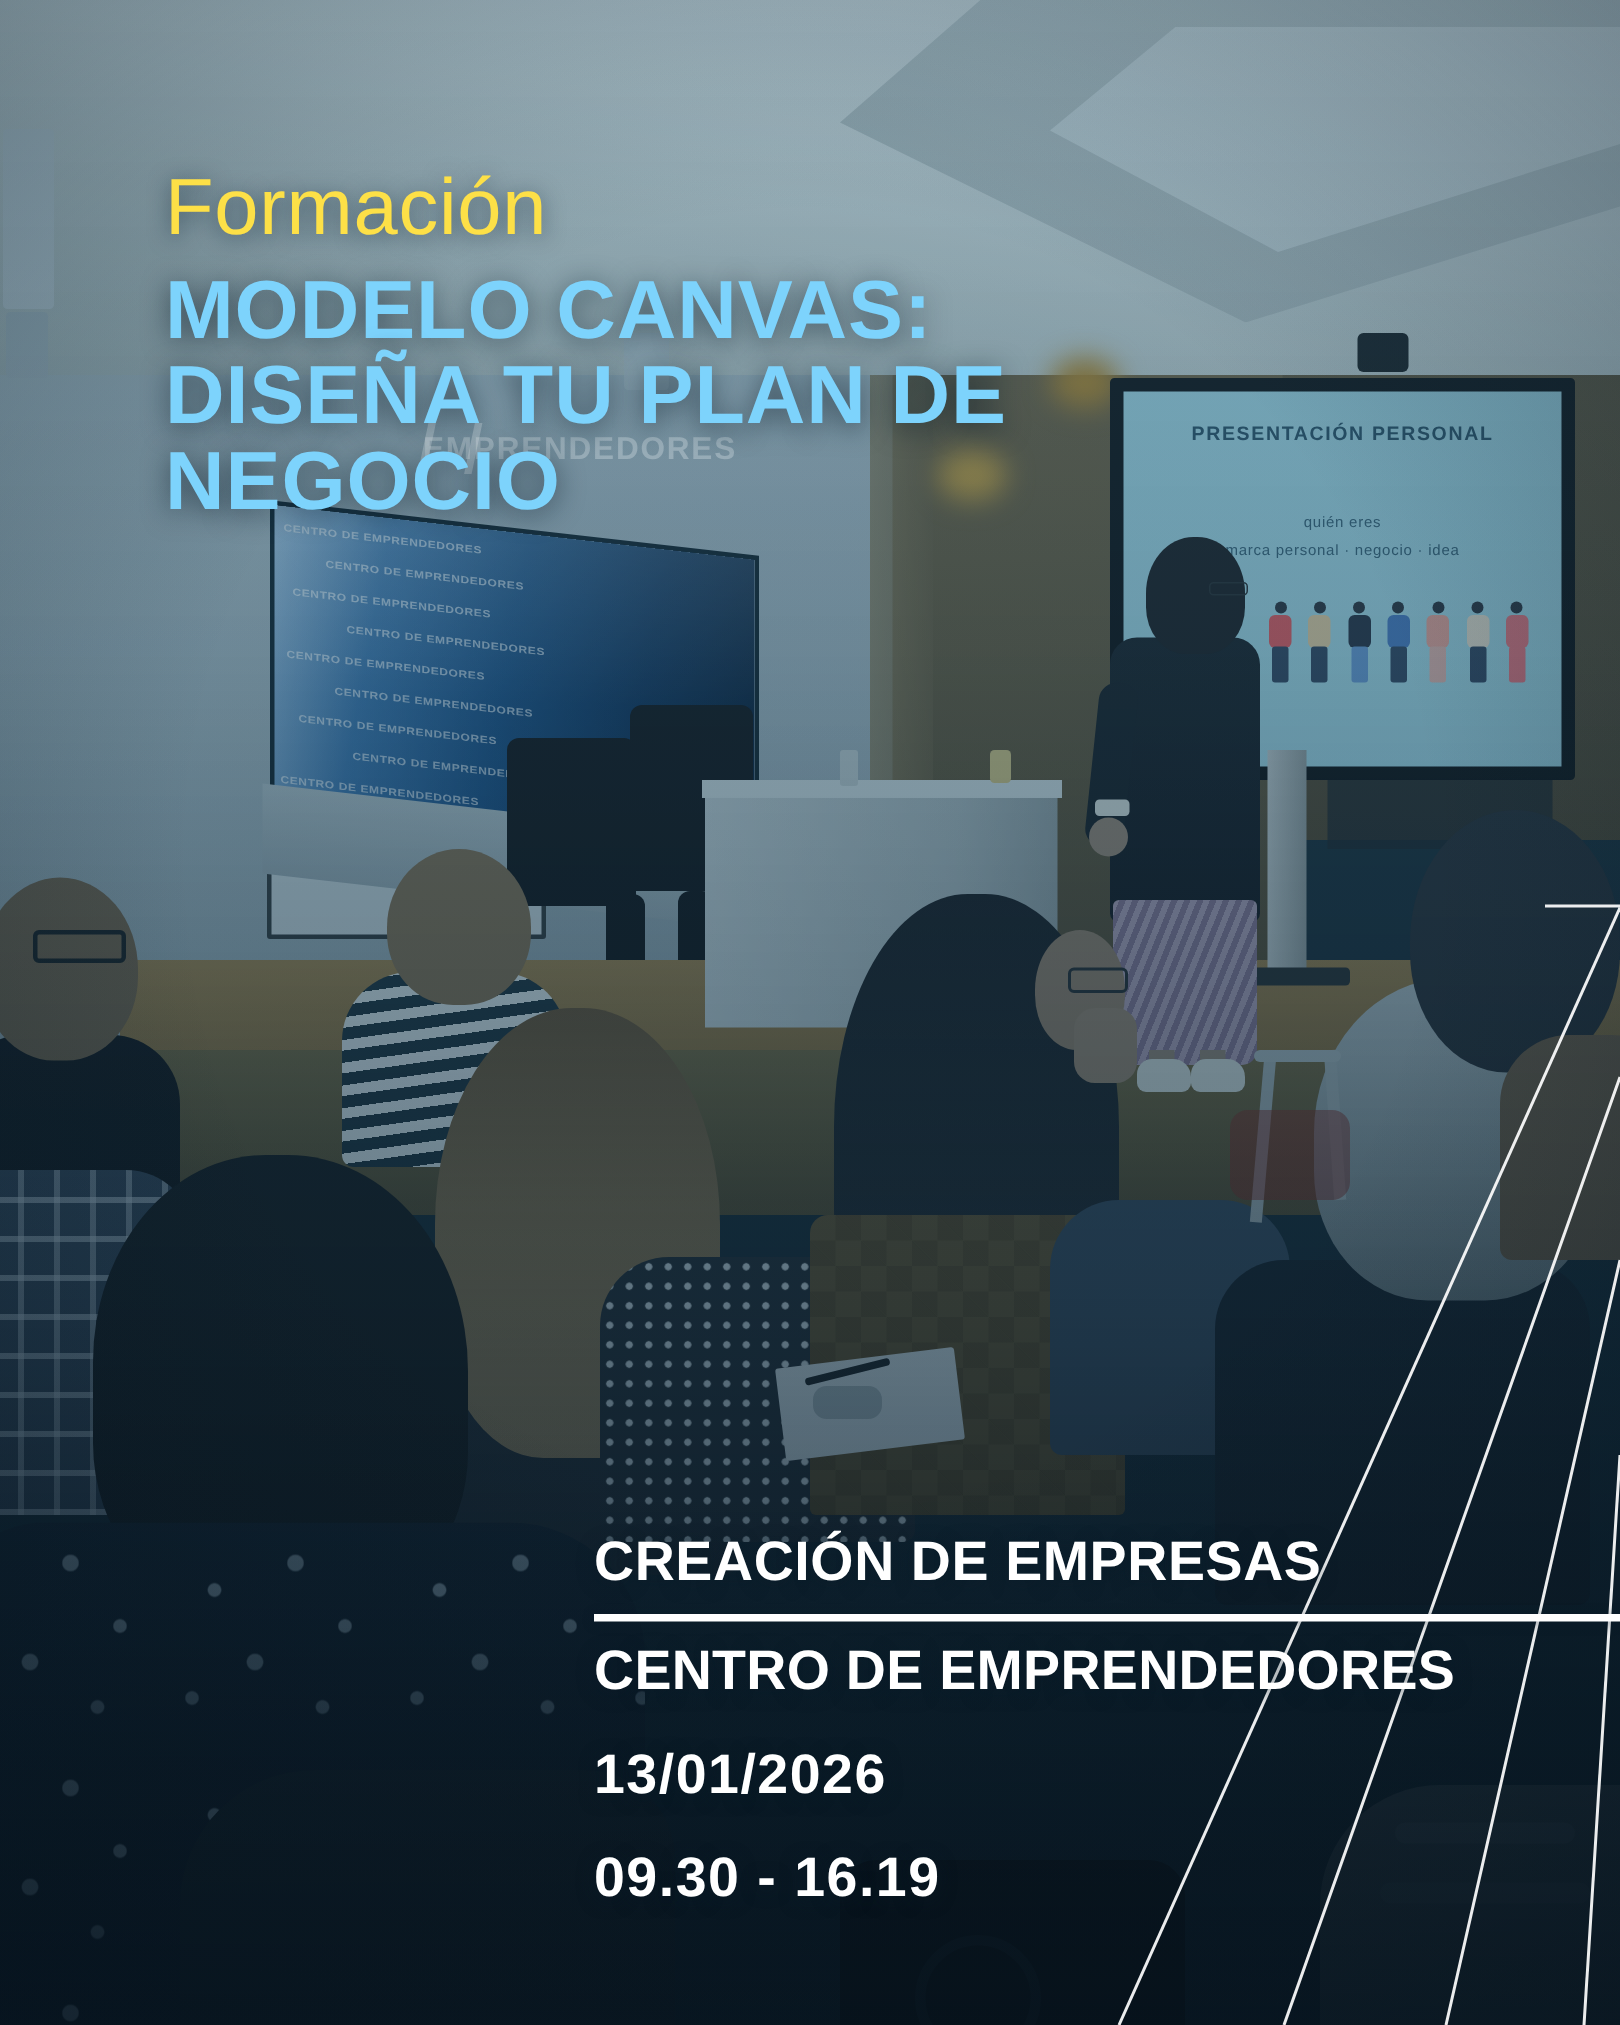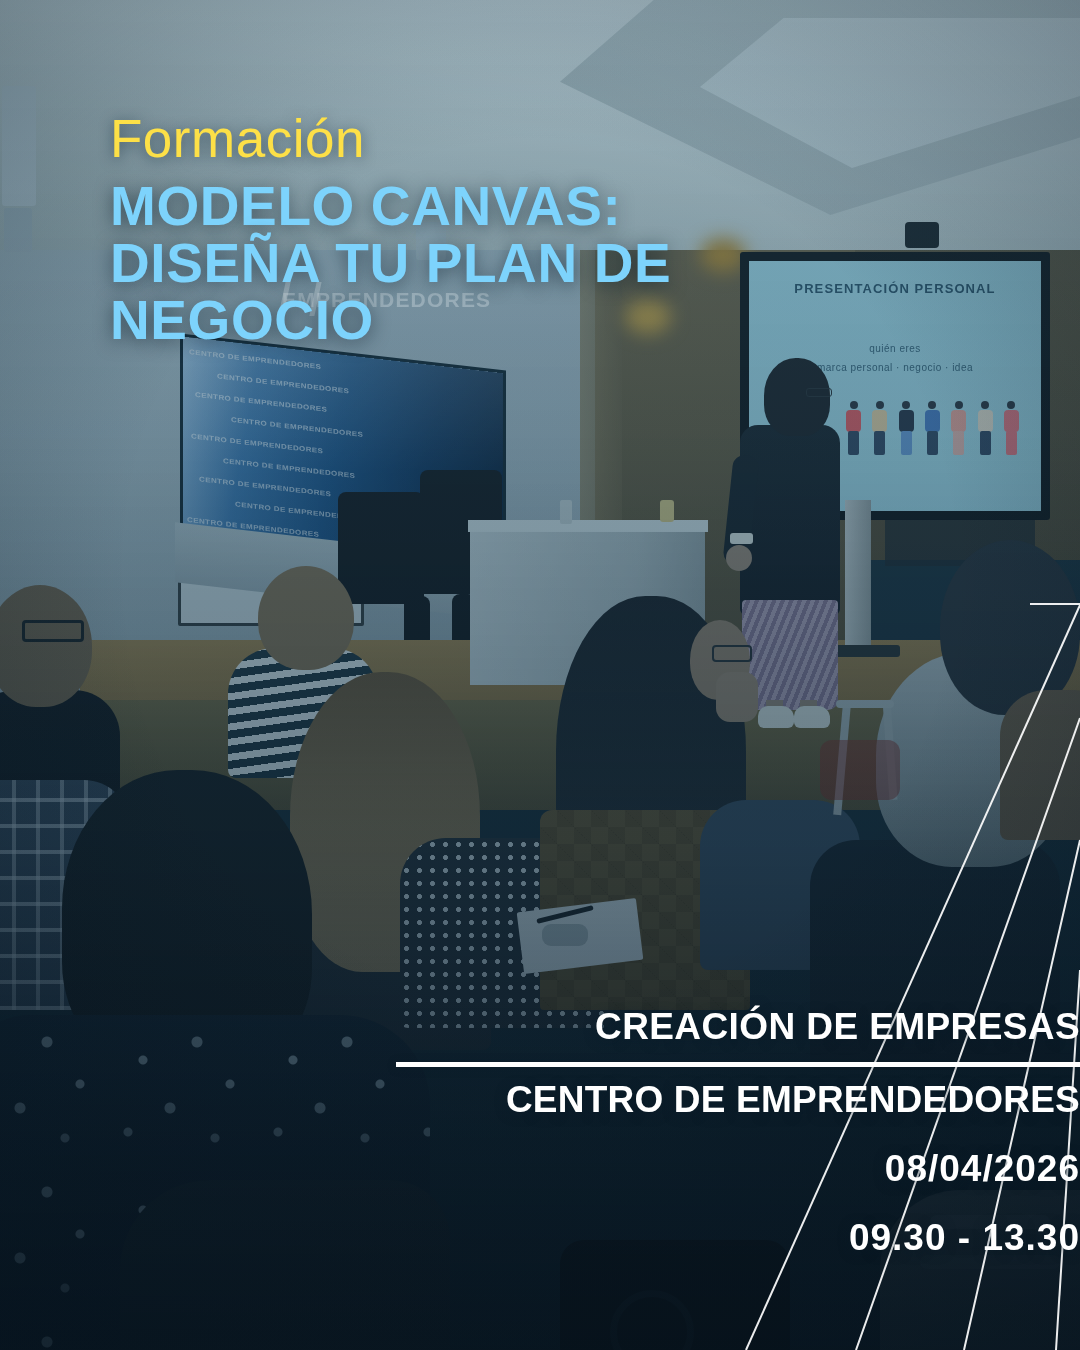--- a/index.html
+++ b/index.html
@@ -436,23 +436,22 @@
     font-weight: 800;
     line-height: 1.035;
     letter-spacing: .6px;
     color: #7dd3fc;
     text-transform: uppercase;
     text-shadow: 0 3px 18px rgba(8,26,40,.60);
   }
 
   .footer {
     position: absolute;
-    left: 396px; bottom: 92px;
+    left: 396px; bottom: 78px;
     width: 684px;
-    text-align: right;
   }
   .f-line1 {
     font-size: 37px;
     font-weight: 800;
     letter-spacing: .4px;
     color: #fff;
     text-transform: uppercase;
     text-shadow: 0 2px 12px rgba(8,26,40,.6);
     line-height: 1.05;
   }
@@ -678,17 +677,17 @@
     </svg>
   </div>
 
   <div class="eyebrow">Formación</div>
   <div class="headline">MODELO CANVAS: DISEÑA TU PLAN DE NEGOCIO</div>
 
   <div class="footer">
     <div class="f-line1">CREACIÓN DE EMPRESAS</div>
     <div class="f-rule"></div>
     <div class="f-line2">CENTRO DE EMPRENDEDORES</div>
-    <div class="f-date">08/04/2026</div>
-    <div class="f-time">09.30 - 13.30</div>
+    <div class="f-date">13/01/2026</div>
+    <div class="f-time">09.30 - 16.19</div>
   </div>
 
 </div>
 
 </body></html>

